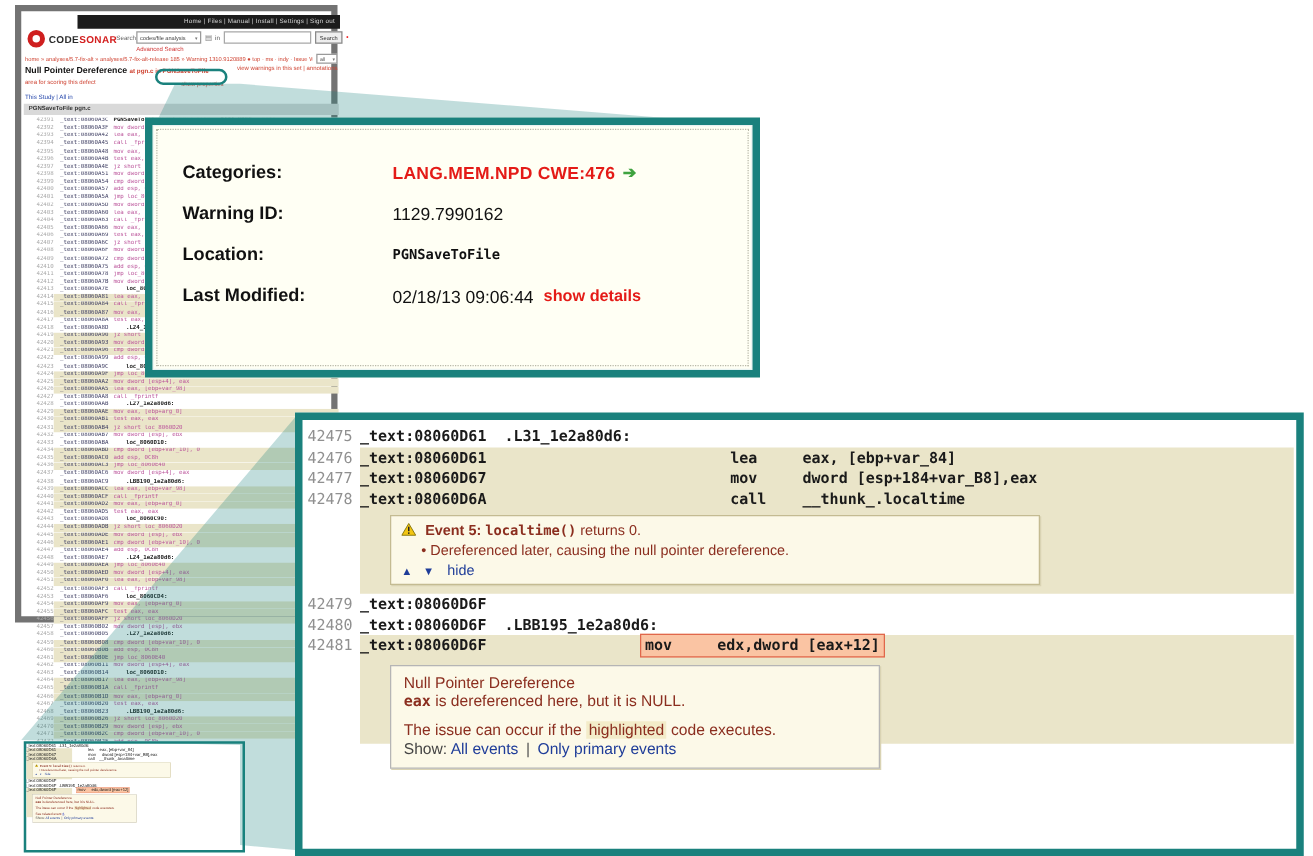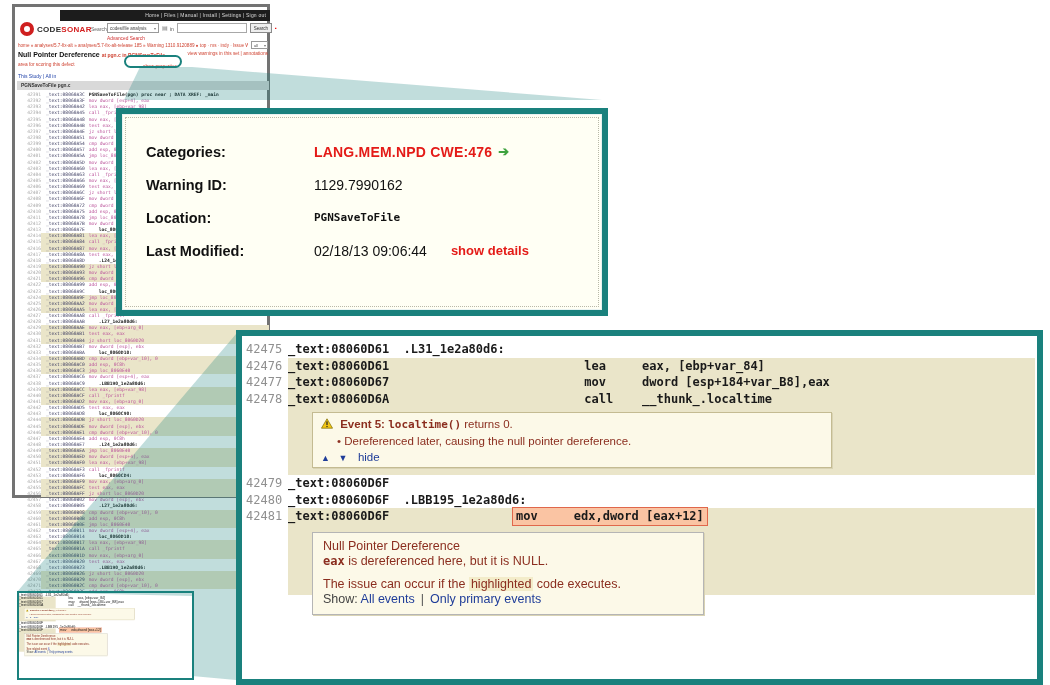--- a/index.html
+++ b/index.html
@@ -1,19 +1,19 @@
 <!DOCTYPE html>
 <html><head>
 <meta charset="utf-8">
 <style>
   * { margin:0; padding:0; box-sizing:border-box; }
   html,body { width:1050px; height:685px; background:#fff; font-family:"Liberation Sans",sans-serif; overflow:hidden; position:relative; }
 
   
-  .bwindow { position:absolute; left:12px; top:4px; width:258px; height:494px; background:#fff; border:3px solid #737373; z-index:1; }
+  .bwindow { position:absolute; left:12px; top:4px; width:258px; height:494px; background:#fff; border:5px solid #737373; z-index:1; }
   .blackbar { position:absolute; left:45px; top:3px; width:210px; height:11px; background:#1c1c1c; color:#d8d8d8; font-size:5px; line-height:11px; text-align:right; padding-right:4px; letter-spacing:.2px; }
   .logo-circle { position:absolute; left:5px; top:15px; width:14px; height:14px; border:4px solid #cf1f1f; border-radius:50%; background:#fff; }
   .brand { position:absolute; left:22px; top:18px; font-size:8px; font-weight:bold; letter-spacing:.3px; }
   .brand .b1 { color:#2b2b2b; } .brand .b2 { color:#d42020; }
   .srch-label { position:absolute; left:76px; top:19px; font-size:5px; color:#666; }
   .srch-scope { position:absolute; left:92px; top:16px; width:52px; height:10px; border:1px solid #9a9a9a; background:#fff; font-size:4.5px; color:#444; line-height:9px; padding:0 2px; overflow:hidden; white-space:nowrap; }
   .srch-scope::after { content:"▾"; float:right; font-size:4px; color:#777; }
   .doc-ic { position:absolute; left:147px; top:17px; font-size:6px; color:#777; }
   .in-lbl { position:absolute; left:155px; top:19px; font-size:5px; color:#555; }
   .srch-input { position:absolute; left:162px; top:16px; width:70px; height:10px; border:1px solid #a8a8a8; background:#fff; font-size:5px; padding:0 2px; }
@@ -39,31 +39,31 @@
   .bcode { color:#bb559b; }
   .blabel { color:#222; font-weight:bold; padding-left:10px; }
   .bhead { color:#222; font-weight:bold; }
   #mini-box { position:absolute; left:2px; top:584px; width:177px; height:89px; border:2.5px solid #1a817d; background:#fff; overflow:hidden; z-index:3; }
 
   
   #beams { position:absolute; left:0; top:0; z-index:5; pointer-events:none; }
   #oval { position:absolute; left:124px; top:55px; width:58px; height:13px; border:2px solid #1a817d; border-radius:8px; z-index:6; }
 
   
-  #callout1 { position:absolute; left:116px; top:108px; width:492px; height:208px; border:6px solid #1a817d; background:#fffff4; z-index:10; box-shadow:0 0 0 1px #e8f2f1 inset; }
+  #callout1 { position:absolute; left:116px; top:94px; width:492px; height:208px; border:6px solid #1a817d; background:#fffff4; z-index:10; box-shadow:0 0 0 1px #e8f2f1 inset; }
   #callout1 .inner { position:absolute; inset:3px; border:1px dotted #b9b9a9; padding:17px 0 0 20px; }
   .prow { display:flex; align-items:center; height:33px; font-size:14px; color:#111; }
   .plabel { width:168px; font-weight:bold; font-size:14.5px; flex-shrink:0; }
   .pval { color:#111;text-align:right; }
   .pval.red { color:#e41b17; font-weight:bold; letter-spacing:.2px; }
   .pval.mono { font-family:"DejaVu Sans Mono",monospace; font-size:11px; font-weight:bold; }
   .ext-ic { display:inline-block; margin-left:6px; color:#3fa33f; font-size:13px; font-weight:bold; }
   .green-box { display:inline-flex; align-items:center; border:2px solid #3e8e3e; padding:3px 10px 4px 8px; margin-left:-10px; }
   .green-box .plabel { width:158px; }
-  .show-details { color:#e41b17; font-weight:bold; font-size:13px; margin-left:24px; }
+  .show-details { color:#e41b17; font-weight:bold; font-size:13px; margin-left:8px; }
 
   
   #callout2 { position:absolute; left:236px; top:330px; width:807px; height:355px; border:6px solid #1a817d; background:#fff; z-index:11; }
   #c2-content { position:relative; width:793px; padding:5px 0 0 46px; font-family:"DejaVu Sans Mono",monospace; font-size:12px; font-weight:bold; }
   .crow { position:relative; line-height:16.5px; white-space:pre; }
   .cnum { position:absolute; left:-42px; width:38px; color:#909090; font-weight:normal; text-align:left; }
   .ccode { white-space:pre; color:#1a1a1a; }
   .blk1 { background:#eae5c9; padding-bottom:5px; }
   .blk2 { background:linear-gradient(#eae5c9,#eae5c9) top left no-repeat; background-size:100% calc(100% - 22px); padding-bottom:2px; }
   .hl { background:#fac4a3; border:1px solid #e0674b; padding:1px 3px 2px 3px; }

